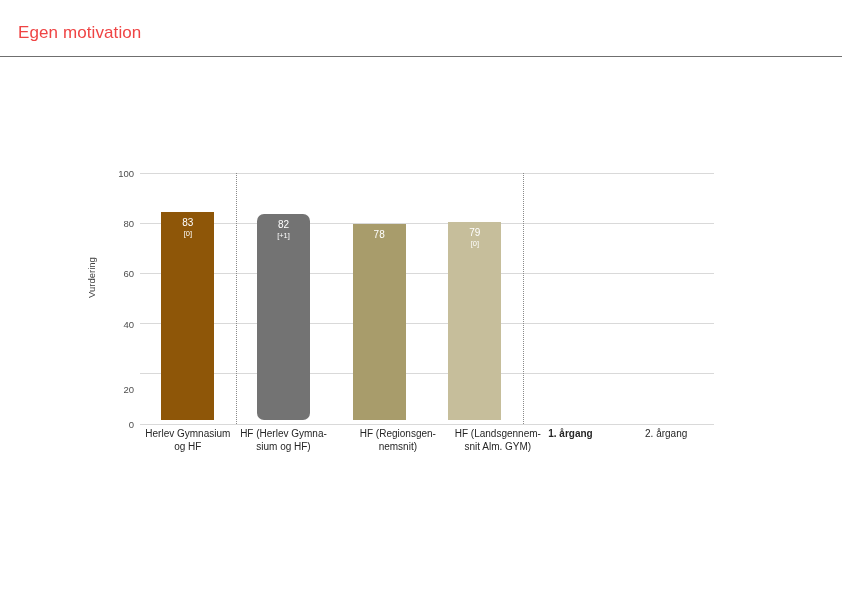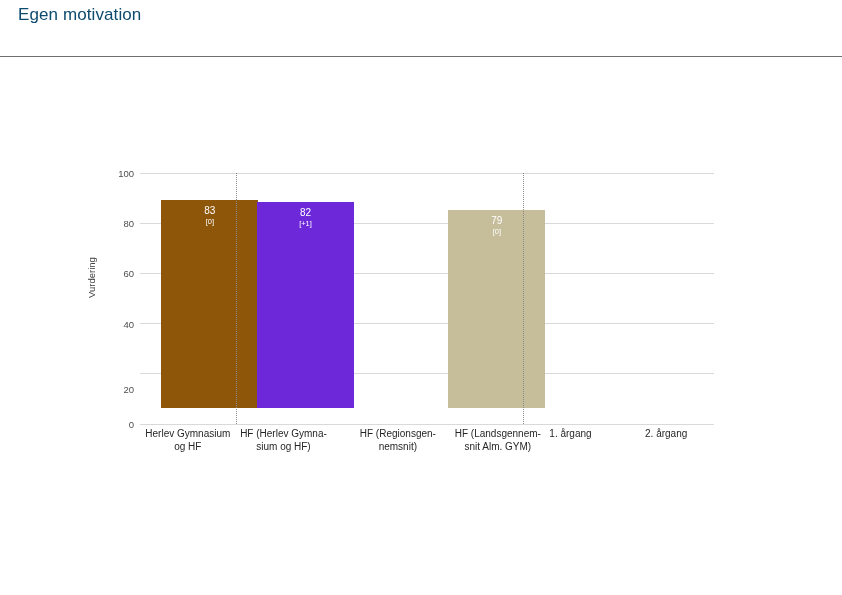--- a/index.html
+++ b/index.html
@@ -20,23 +20,23 @@
     position: absolute;
     left: 0;
     top: 0;
     width: 842px;
     height: 57px;
     box-sizing: border-box;
   }
   #slide-title {
     position: absolute;
     left: 18px;
-    top: 5px;
+    top: 23px;
     font-size: 17px;
-    color: #0c4a6e;
+    color: #ef4444;
     letter-spacing: 0.1px;
     white-space: nowrap;
   }
   #header-rule {
     position: absolute;
     left: 0;
     top: 56px;
     width: 842px;
     height: 1px;
     background: #6f6f6f;
@@ -108,23 +108,22 @@
     font-size: 9.5px;
     color: #404040;
     transform: rotate(-90deg);
     transform-origin: left top;
     white-space: nowrap;
   }
 
   
   .bar-slot {
     position: absolute;
-    bottom: 16px;
-    height: 251px;
-    padding-left: 44px;
+    bottom: 4px;
+    height: 251px;
   }
   .bar {
     position: absolute;
     bottom: 0;
     left: 0;
     width: 100%;
     box-sizing: border-box;
   }
   .bar-value {
     position: absolute;
@@ -187,23 +186,28 @@
       <div class="gridline" style="top: 99.9px;"></div>
       <div class="gridline" style="top: 49.7px;"></div>
       <div class="gridline" style="top: -0.5px;"></div>
       <div class="bar-slot" style="left: 21.3333px; width: 53px;">
         <div class="bar" style="height: 208.33px; background: rgb(142, 86, 8);">
           <div class="bar-value">83</div>
           <div class="bar-delta">[0]</div>
         </div>
       </div>
       <div class="bar-slot" style="left: 117px; width: 53px;">
-        <div class="bar" style="height: 205.82px; background: #6d28d9;">
+        <div class="bar" style="height: 205.82px; background: #737373; border-radius: 7px;">
           <div class="bar-value">82</div>
           <div class="bar-delta">[+1]</div>
+        </div>
+      </div>
+      <div class="bar-slot" style="left: 212.667px; width: 53px;">
+        <div class="bar" style="height: 195.78px; background: rgb(168, 156, 107);">
+          <div class="bar-value">78</div>
         </div>
       </div>
       <div class="bar-slot" style="left: 308.333px; width: 53px; text-decoration: underline;">
         <div class="bar" style="height: 198.29px; background: rgb(198, 190, 155);">
           <div class="bar-value">79</div>
           <div class="bar-delta">[0]</div>
         </div>
       </div>
       <div class="separator" style="left: 95.6667px;"></div>
       <div class="separator" style="left: 382.667px;"></div>
@@ -211,16 +215,16 @@
 
   <div id="cat-labels">
       <div class="cat-label" style="left: 132px; width: 111.667px;">Herlev Gymnasium
 og HF</div>
       <div class="cat-label" style="left: 227.667px; width: 111.667px;">HF (Herlev Gymna-
 sium og HF)</div>
       <div class="cat-label" style="left: 342px; width: 111.667px;">HF (Regionsgen-
 nemsnit)</div>
       <div class="cat-label" style="left: 442px; width: 111.667px;">HF (Landsgennem-
 snit Alm. GYM)</div>
-      <div class="cat-label" style="left: 514.667px; width: 111.667px;">1. årgang</div>
+      <div class="cat-label" style="left: 514.667px; width: 111.667px; font-weight: bold;">1. årgang</div>
       <div class="cat-label" style="left: 610.333px; width: 111.667px;">2. årgang</div>
     </div>
 </div>
 
 </body></html>

